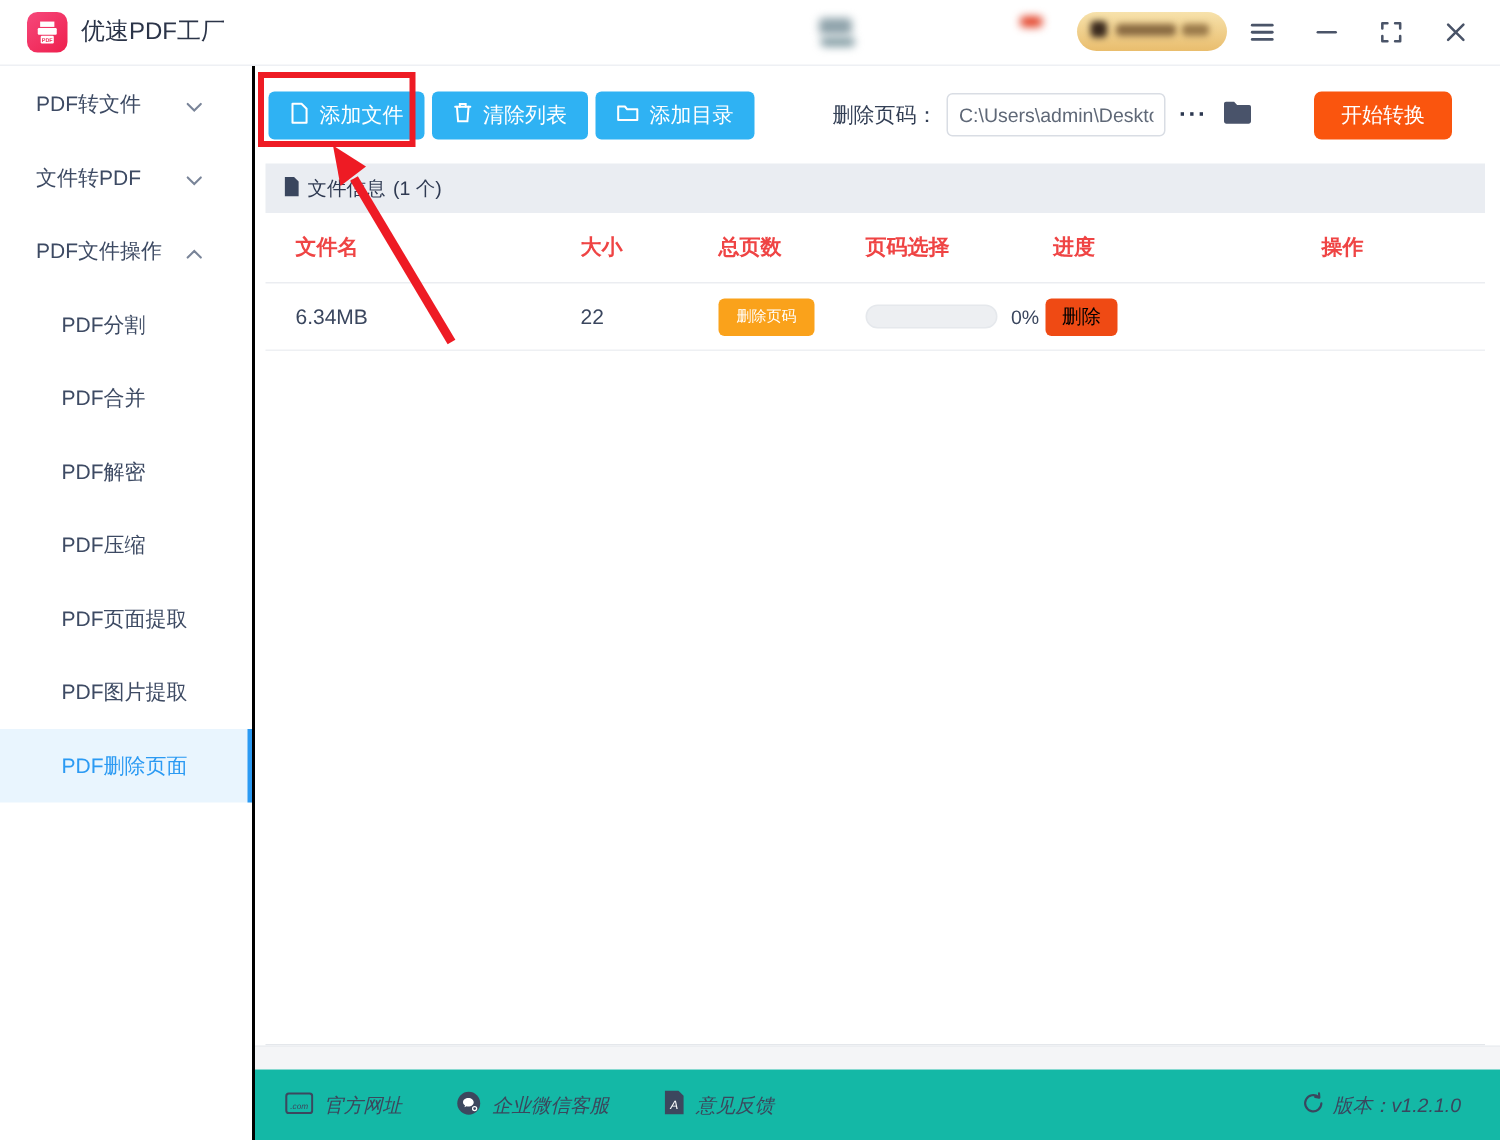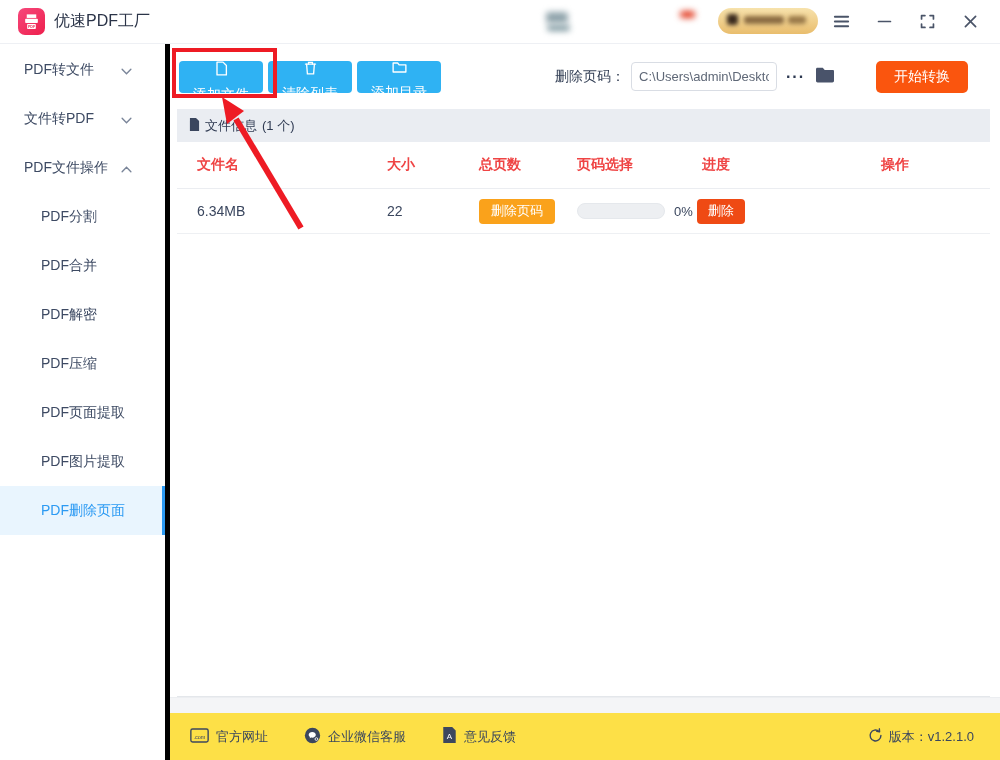--- a/index.html
+++ b/index.html
@@ -13,54 +13,54 @@
   .app-title { font-size:16px; color:#2b3448; }
   .blurwrap { position:absolute; top:0; left:0; width:100%; height:44px; pointer-events:none; }
   .smudge { position:absolute; filter:blur(3px); border-radius:3px; }
   .gold-pill { position:absolute; left:718px; top:8px; width:100px; height:26px; border-radius:13px; background:linear-gradient(180deg,#f7e2ac,#e9bd6d); }
   .gold-pill .smudge { filter:blur(2px); }
   .win-controls { margin-left:auto; display:flex; align-items:center; gap:23px; }
   .win-btn { width:20px; height:20px; display:flex; align-items:center; justify-content:center; cursor:pointer; }
 
   
   .app-body { display:flex; height:716px; }
-  .sidebar { width:170px; flex:0 0 170px; border-right:5px solid #000000; background:#fff; padding-top:1px; }
+  .sidebar { width:170px; flex:0 0 170px; border-right:2px solid #000000; background:#fff; padding-top:1px; }
   .side-item { height:49px; display:flex; align-items:center; padding-left:24px; font-size:14px; color:#3d4a63; position:relative; cursor:pointer; }
   .side-item .chev { position:absolute; right:33px; top:50%; transform:translateY(-50%); }
   .side-sub { padding-left:41px; }
   .side-sub.selected { background:#e9f5fe; color:#2b9af3; box-shadow:inset -3px 0 0 #2b9af3; }
 
   .main { flex:1; display:flex; flex-direction:column; background:#fff; position:relative; }
 
   
   .toolbar { height:65px; display:flex; align-items:center; padding:0 32px 0 9px; background:#fff; }
-  .btn-blue { height:32px; background:#2fb2f3; color:#fff; border:none; border-radius:4px; font-size:14px; font-family:inherit; display:inline-flex; align-items:center; gap:7px; padding:0 14px; margin-right:5px; cursor:pointer;flex-direction:column; }
+  .btn-blue { height:32px; background:#2fb2f3; color:#fff; border:none; border-radius:4px; font-size:14px; font-family:inherit; display:inline-flex; align-items:center; gap:7px; padding:0 14px; margin-right:5px; cursor:pointer; }
   .out-label { margin-left:auto; font-size:14px; color:#333f55; white-space:nowrap; }
   .out-input { width:146px; height:29px; border:1px solid #d9dde4; border-radius:4px; font-size:13px; color:#5f6877; padding:0 7px; margin-left:6px; font-family:inherit; }
   .dots-btn { background:none; border:none; font-size:16px; font-weight:bold; color:#2c3850; letter-spacing:1px; margin:0 9px 0 9px; cursor:pointer; font-family:inherit; }
   .folder-btn { background:none; border:none; cursor:pointer; display:flex; align-items:center; }
   .btn-start { height:32px; background:#fa550e; color:#fff; border:none; border-radius:5px; font-size:14px; font-family:inherit; padding:0 18px; margin-left:40px; cursor:pointer; }
 
   
   .card { flex:1; margin:0 10px 0 7px; background:#fff; border-bottom:1px solid #e4e7eb; display:flex; flex-direction:column; }
   .fileinfo { height:33px; background:#eaedf2; display:flex; align-items:center; padding-left:12px; gap:5px; font-size:13px; color:#2f3a52; }
   .grid-row { display:grid; grid-template-columns:190px 92px 98px 125px 179px 1fr; align-items:center; padding-left:20px; padding-right:14px; }
   .thead { height:47px; font-size:14px; font-weight:bold; color:#ef4444; border-bottom:1px solid #ebedf1; }
   .trow { height:45px; font-size:14px; color:#3a465e; border-bottom:1px solid #eef0f3; }
-  .btn-amber { height:25px; background:#faa21b; color:#fff; border:none; border-radius:4px; font-size:13px; font-family:inherit; padding:0 12px; cursor:pointer; justify-self:start; }
+  .btn-amber { height:25px; background:#faa21b; color:#fff; border:none; border-radius:4px; font-size:10px; font-family:inherit; padding:0 12px; cursor:pointer; justify-self:start; }
   .progress-cell { display:flex; align-items:center; gap:9px; }
   .pbar { width:88px; height:16px; border-radius:8px; background:#edeff2; border:1px solid #e5e8ec; overflow:hidden; }
   .pfill { height:100%; width:0%; background:#2fb2f3; }
   .ptext { font-size:13px; color:#3a465e; }
-  .btn-red { height:25px; background:#ef4a14; color:#ffffff; border:none; border-radius:4px; font-size:13px; font-family:inherit; padding:0 11px; cursor:pointer; justify-self:start; margin-left:-5px; }
+  .btn-red { height:25px; background:#ef4a14; color:#000000; border:none; border-radius:4px; font-size:13px; font-family:inherit; padding:0 11px; cursor:pointer; justify-self:start; margin-left:-5px; }
 
   .gap-strip { height:16px; background:#f4f5f7; border-top:1px solid #eceef1; }
 
   
-  .footer { height:47px; background:#fde047; display:flex; align-items:center; padding:0 26px 0 20px; gap:36px; }
+  .footer { height:47px; background:#14b8a6; display:flex; align-items:center; padding:0 26px 0 20px; gap:36px;font-style:italic; }
   .foot-item { display:flex; align-items:center; gap:7px; font-size:13px; color:#3b475c; cursor:pointer; }
   .version { margin-left:auto; display:flex; align-items:center; gap:6px; font-size:13px; color:#3a465e; }
 
   
   .annotation { position:absolute; left:0; top:0; width:1000px; height:760px; pointer-events:none; z-index:60; }
 </style>
 </head>
 <body>
 
 <div class="app">

